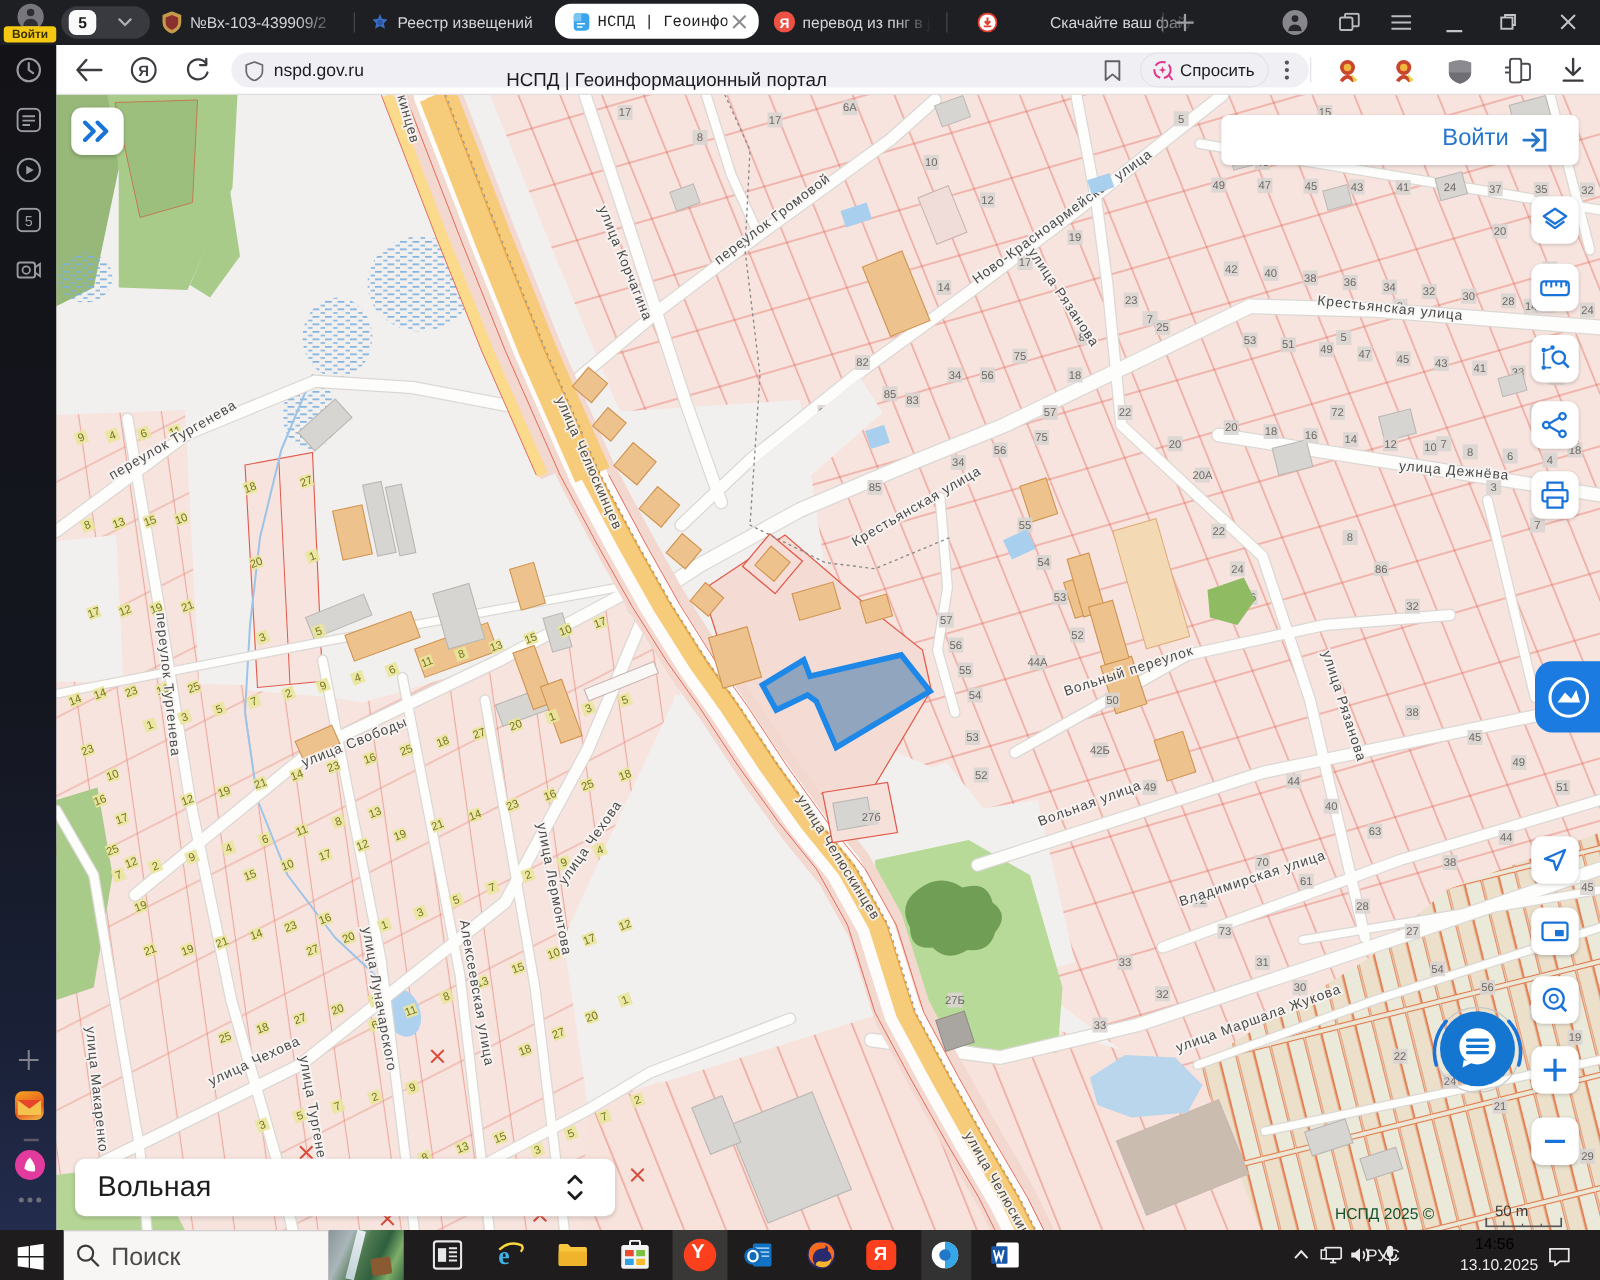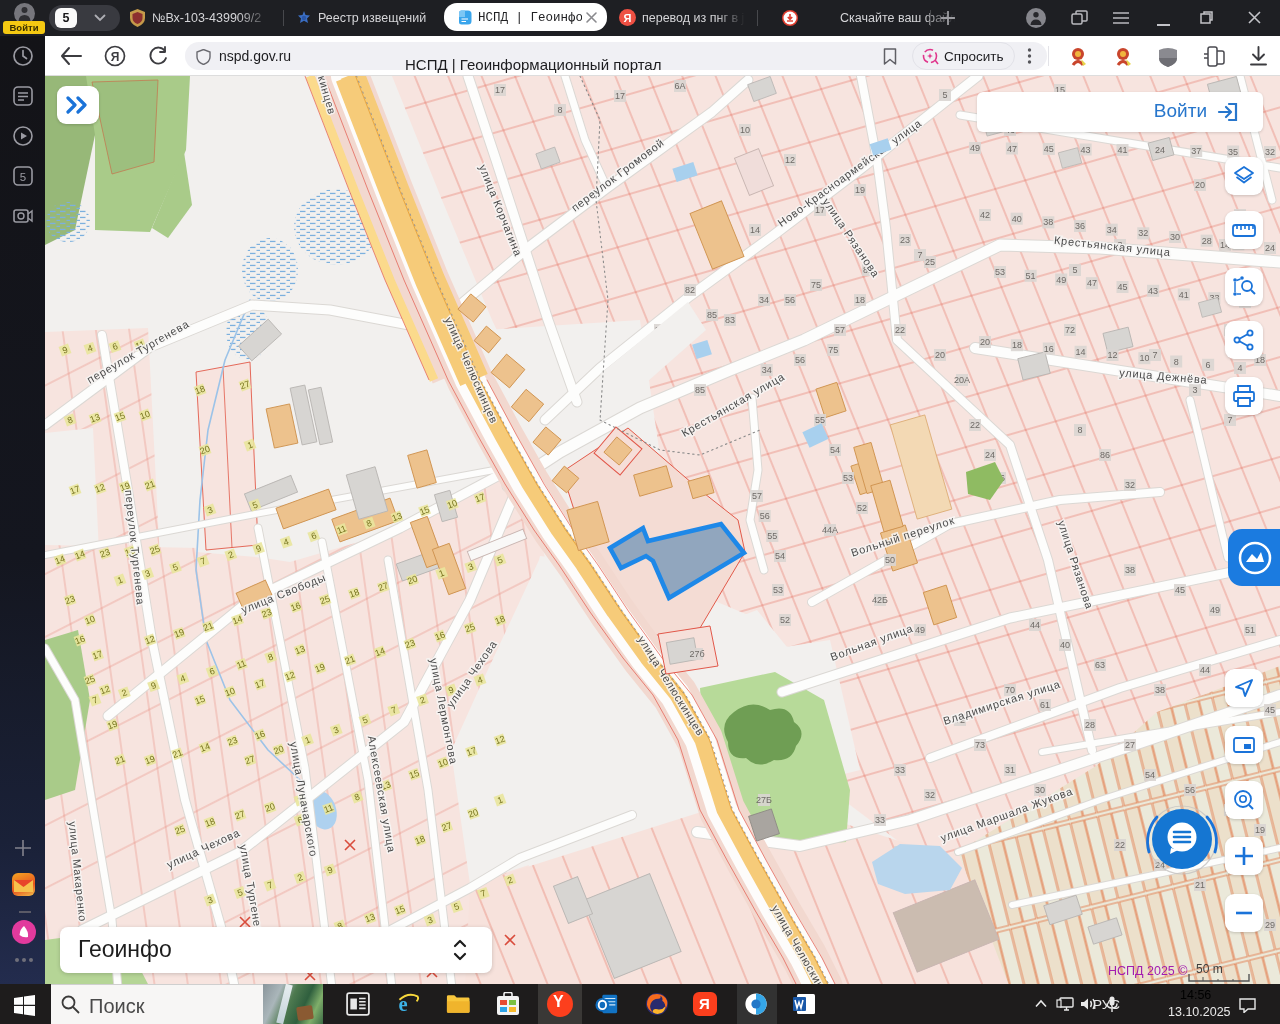--- a/index.html
+++ b/index.html
@@ -1383,27 +1383,27 @@
     <path d="M14 17 A37 37 0 0 0 6 52" stroke="#1a73d9" stroke-width="2.8" fill="none" stroke-linecap="round"></path>
     <path d="M64 17 A37 37 0 0 1 72 52" stroke="#1a73d9" stroke-width="2.8" fill="none" stroke-linecap="round"></path>
     <circle cx="39" cy="39" r="30" fill="#1576d2"></circle>
     <circle cx="39" cy="37" r="14.5" fill="#fff"></circle>
     <path d="M28 48 L27 54 L35 50 Z" fill="#fff"></path>
     <path d="M31 32 H47 M31 37 H47 M31 42 H47" stroke="#1576d2" stroke-width="2.6" stroke-linecap="round"></path>
   </svg>
 </div>
 
 <div class="abs" style="left:60px;top:927px;width:432px;height:46px;background:#fff;border-radius:8px;box-shadow:0 1px 4px rgba(0,0,0,0.18);">
-  <span style="position:absolute;left:18px;top:9px;font-size:23px;color:#1d1d1d;">Геоинфо</span>
+  <span style="position:absolute;left:18px;top:9px;font-size:23px;color:#1d1d1d;">Вольная</span>
   <svg style="position:absolute;right:24px;top:11px;" width="16" height="24" viewBox="0 0 16 24">
         <path d="M3 8 L8 3 L13 8 M3 16 L8 21 L13 16" stroke="#1d1d1d" stroke-width="2.2" fill="none" stroke-linecap="round" stroke-linejoin="round"></path>
       </svg>
 </div>
 
-<div class="abs" style="left:1068px;top:964px;font-size:12.5px;color:#a21caf;margin-left:40px;">НСПД 2025 ©</div>
+<div class="abs" style="left:1068px;top:964px;font-size:12.5px;color:#14532d;">НСПД 2025 ©</div>
 <div class="abs" style="left:1196px;top:962px;font-size:12px;color:#3c3c3c;">50 m</div>
 <svg class="abs" style="left:1188px;top:974px;" width="62" height="8" viewBox="0 0 62 8">
       <path d="M1 0 V7 H61 V0" stroke="#555" stroke-width="1.4" fill="none"></path>
       <path d="M15 3 V7 M30 5 V7 M45 5 V7" stroke="#555" stroke-width="1"></path>
     </svg>
 
 <div id="tabbar" class="abs"></div>
 <div class="abs" style="left:14px;top:3px;width:21px;height:21px;border-radius:50%;background:#76767c;"></div>
 <svg class="abs" style="left:18px;top:6px;" width="13" height="15" viewBox="0 0 13 15">
       <circle cx="6.5" cy="4" r="3" fill="#2f2f33"></circle>

